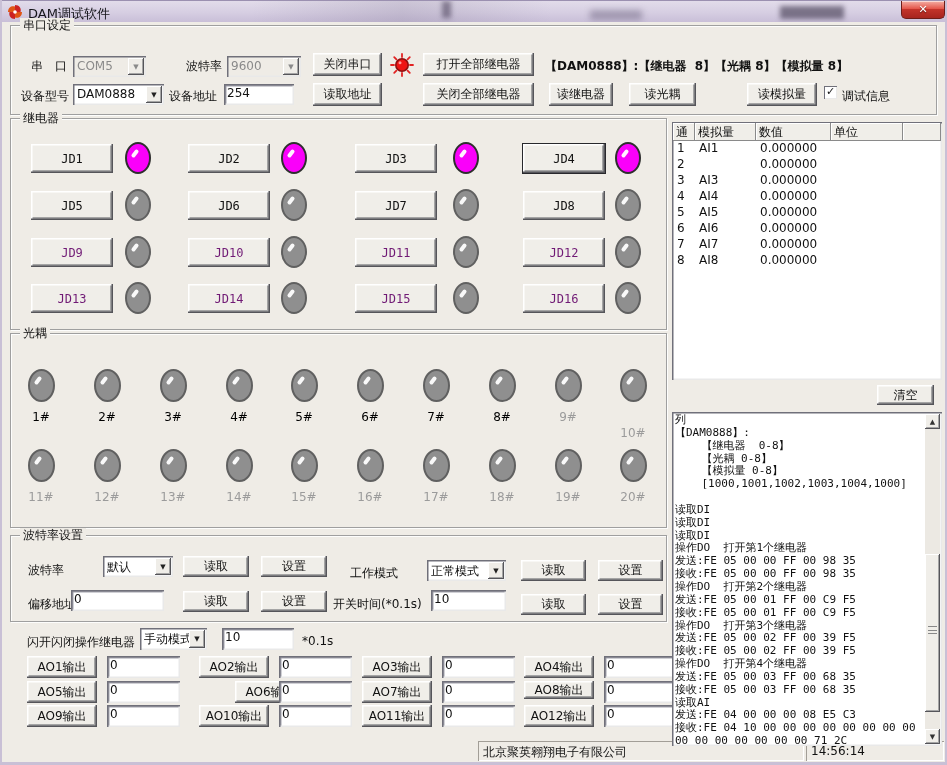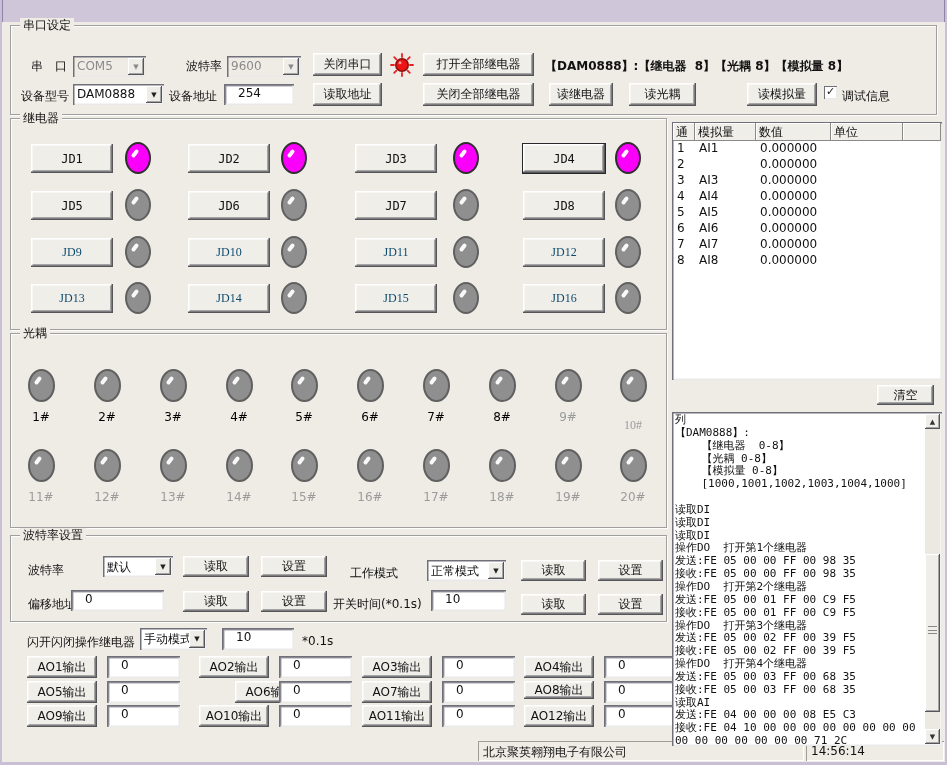--- a/index.html
+++ b/index.html
@@ -29,22 +29,22 @@
   #client { position:absolute; left:0; top:22px; width:943px; height:740px; background:#efece6; }
   .group { position:absolute; border:1px solid #9f9f9f;
     box-shadow: inset 1px 1px 0 #fdfdfc, 1px 1px 0 #fdfdfc; }
   .group-title { position:absolute; top:-8px; left:9px; background:#efece6; padding:0 3px;
     font-size:12px; color:#111; line-height:14px; }
   .lbl { position:absolute; font-size:12px; color:#111; white-space:pre; }
   .btn { position:absolute; background:#f0eee9; font-size:12px; color:#111;
     display:flex; align-items:center; justify-content:center; cursor:pointer; white-space:nowrap;
     box-shadow: inset -1.5px -1.5px 0 #55555a, inset 1.5px 1.5px 0 #ffffff, inset -3px -3px 0 #a5a5a5; }
   .btn.default { outline:1.5px solid #28282c; }
-  .btn.dim { color:#0c4a6e;font-family:Liberation Serif, serif; }
-  .tb { position:absolute; background:#fff; font-size:12px; color:#111; padding:2px 14px;
+  .btn.dim { color:#701a75; }
+  .tb { position:absolute; background:#fff; font-size:12px; color:#111; padding:2px 3px;
     white-space:nowrap; overflow:hidden;
     box-shadow: inset 1.5px 1.5px 0 #70707a, inset -1.5px -1.5px 0 #e9e9e9, inset 2.5px 2.5px 0 #a2a2ac; }
   .combo { position:absolute; background:#fff; font-size:12px; color:#111;
     box-shadow: inset 1.5px 1.5px 0 #70707a, inset -1.5px -1.5px 0 #e9e9e9; }
   .combo .ctext { position:absolute; left:4px; top:3px; white-space:nowrap; }
   .combo .cbtn { position:absolute; right:2px; top:2px; bottom:2px; width:16px; background:#efede8;
     box-shadow: inset -1px -1px 0 #55555a, inset 1px 1px 0 #fff, inset -2px -2px 0 #a5a5a5;
     display:flex; align-items:center; justify-content:center; font-size:7px; color:#222; cursor:pointer; }
   .combo.disabled { background:#efece6; }
   .combo.disabled .ctext { color:#8a8a8a; }
@@ -86,20 +86,37 @@
     padding:3px 5px; white-space:nowrap; overflow:hidden;
     box-shadow: inset 1px 1px 0 #a29e97, inset -1px -1px 0 #fff; }
   .opto-label { position:absolute; width:34px; text-align:center; font-size:12px; }
   .opto-label.dim { color:#9b9b9b; }
   .relay-btn { font-family:"DejaVu Sans Mono", monospace; font-size:12px; }
 </style>
 </head>
 <body>
 
 <div id="window">
+  <div id="titlebar">
+    <div class="glass" id="g0"></div>
+    <div class="glass" id="g1"></div>
+    <div class="glass" id="g2"></div>
+    <div class="glass" id="g3"></div>
+    <svg id="app-icon" viewBox="0 0 16 16">
+      <path d="M8 8 L8 1 C12.5 1 14.5 4.5 13.5 8 Z" fill="#cc2222"></path>
+      <path d="M8 8 L15 8 C15 12.5 11.5 14.5 8 13.5 Z" fill="#e05515"></path>
+      <path d="M8 8 L8 15 C3.5 15 1.5 11.5 2.5 8 Z" fill="#cc2222"></path>
+      <path d="M8 8 L1 8 C1 3.5 4.5 1.5 8 2.5 Z" fill="#e05515"></path>
+      <circle cx="8" cy="8" r="1.8" fill="#fff"></circle>
+    </svg>
+    <span id="title-text">DAM调试软件</span>
+    <div id="close-btn">
+      <span>✕</span>
+    </div>
+  </div>
 
   <div id="client">
 
     <div class="group" id="serial-group" style="left:8px;top:3px;width:927px;height:90px;">
       <span class="group-title">串口设定</span>
       <span class="lbl" style="left:20px;top:32px;">串　口</span>
       <div class="combo disabled" style="left:62px;top:30px;width:73px;height:21px;">
         <span class="ctext">COM5</span>
         <span class="cbtn">▼</span>
       </div>
@@ -307,21 +324,21 @@
           <div class="glint"></div>
         </div>
         <div class="opto-label" style="left: 474px; top: 76px;">8#</div>
         <div class="led off" style="left: 544px; top: 35px; width: 27px; height: 33px;">
           <div class="glint"></div>
         </div>
         <div class="opto-label dim" style="left: 540px; top: 76px;">9#</div>
         <div class="led off" style="left: 609px; top: 35px; width: 27px; height: 33px;">
           <div class="glint"></div>
         </div>
-        <div class="opto-label dim" style="left: 605px; top: 84px; font-family: Liberation Serif, serif;">10#</div>
+        <div class="opto-label dim" style="left: 605px; top: 92px;">10#</div>
         <div class="led off" style="left: 17px; top: 115px; width: 27px; height: 33px;">
           <div class="glint"></div>
         </div>
         <div class="opto-label dim" style="left: 13px; top: 156px;">11#</div>
         <div class="led off" style="left: 83px; top: 115px; width: 27px; height: 33px;">
           <div class="glint"></div>
         </div>
         <div class="opto-label dim" style="left: 79px; top: 156px;">12#</div>
         <div class="led off" style="left: 149px; top: 115px; width: 27px; height: 33px;">
           <div class="glint"></div>

